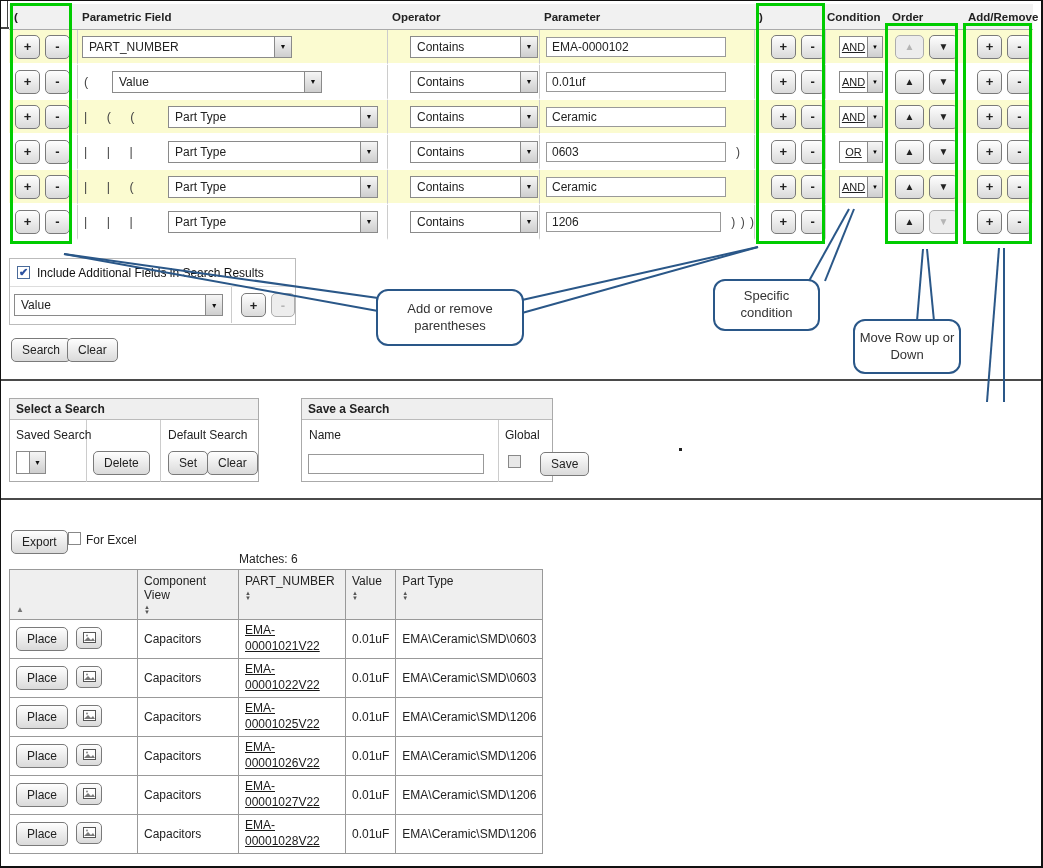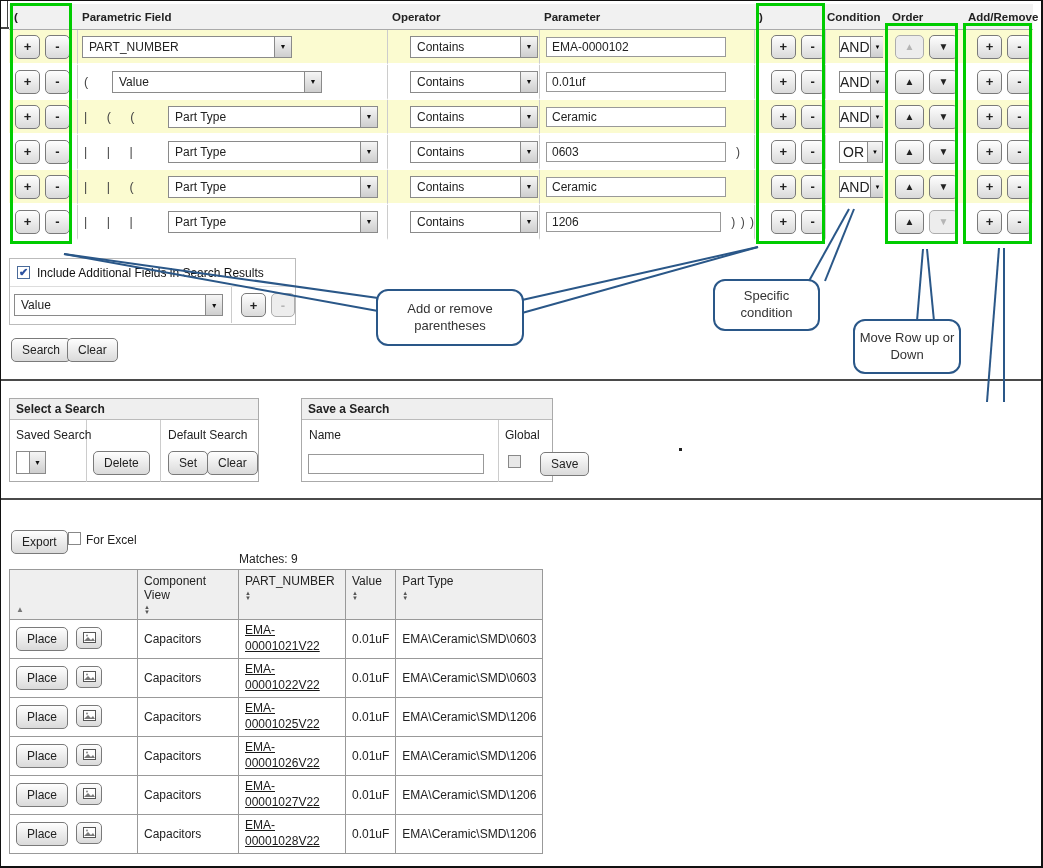--- a/index.html
+++ b/index.html
@@ -33,21 +33,21 @@
   .sep { border-left:1px solid #ccc; }
   .yellow { background:var(--row-yellow); }
   .pfx { display:inline-block; font-size:12.5px; color:#444; word-spacing:16px; white-space:pre; margin-left:6px; }
   .w0{width:0;margin-left:0;} .w1{width:24px;} .w3{width:80px;}
   .fcombo { width:210px; margin-left:4px; }
   .ocombo { width:128px; margin-left:22px; }
   input.param { width:180px; height:20px; border:1px solid #999; font:12px "Liberation Sans",sans-serif;
                 padding:1px 5px; margin-left:6px; color:#222; }
   .sfx { font-size:12px; color:#444; margin-left:10px; word-spacing:2px; white-space:pre; }
   .cond { display:flex; height:22px; width:50px; border:1px solid #8a8a8a; background:#fff; margin-left:13px; }
-  .cond .ct { flex:1; display:flex; align-items:center; justify-content:center; font-size:14px; color:#222; }
+  .cond .ct { flex:1; display:flex; align-items:center; justify-content:center; font-size:11px; color:#222;text-decoration:underline; }
   .cond .cb { width:15px; border-left:1px solid #8a8a8a; background:linear-gradient(#f6f6f6,#cecece);
               display:flex; align-items:center; justify-content:center; font-size:6px; cursor:pointer; }
   .gap5 { margin-left:5px; } .padL6 { padding-left:6px; } .padL12 { padding-left:12px; } .padL16 { padding-left:16px; }
 
   
   .greenbox { position:absolute; border:3px solid var(--green); z-index:5; pointer-events:none; }
   svg.lines { position:absolute; left:0; top:0; z-index:4; pointer-events:none; }
   .callout { position:absolute; background:#fff; border:2px solid var(--callout); border-radius:12px; z-index:6;
              display:flex; align-items:center; justify-content:center; text-align:center;
              font-size:13px; color:#333; line-height:1.3; padding:4px; }
@@ -379,21 +379,21 @@
     <span class="btn txt abs" style="left:238px;top:53px;">Save</span>
   </div>
 
   <div class="dot"></div>
 
   <div class="divider" style="top:497px;"></div>
 
   <span class="btn txt abs" style="left:10px;top:529px;">Export</span>
   <span class="cbx abs" style="left:67px;top:531px;"></span>
   <span class="flbl" style="left:85px;top:532px;">For Excel</span>
-  <span class="flbl" style="left:238px;top:551px;">Matches: 9</span>
+  <span class="flbl" style="left:238px;top:551px;">Matches: 6</span>
 
   <div class="abs" style="left:8px;top:568px;">
     <table class="rtable">
       <tbody>
           <tr>
         <th style="width:128px;vertical-align:bottom;">
           <span style="font-size:8px;color:#777;">▲</span>
         </th>
         <th style="width:101px;">
           <div>Component View</div>

